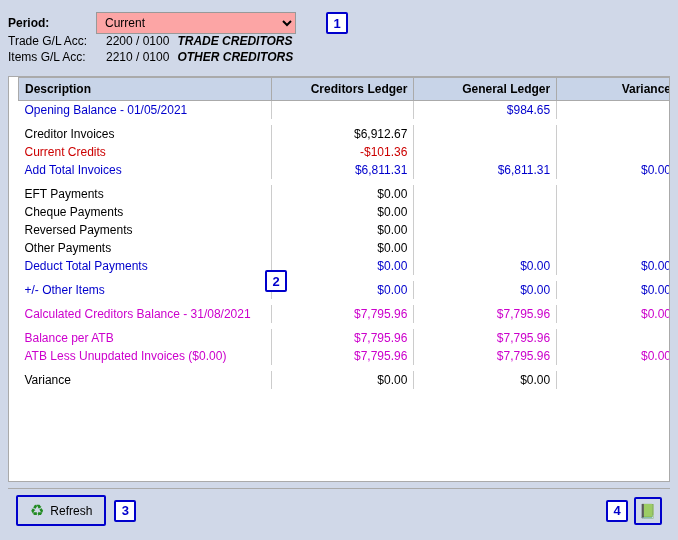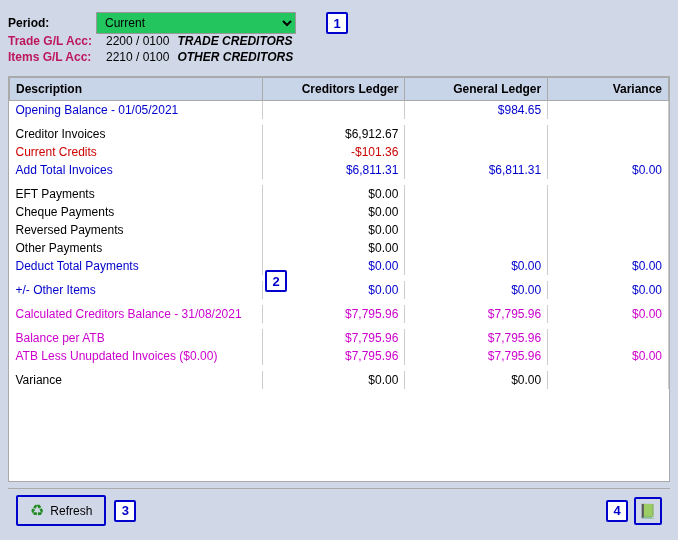--- a/index.html
+++ b/index.html
@@ -29,35 +29,35 @@
       align-items: center;
       gap: 8px;
     }
     .header-label {
       font-weight: bold;
       color: #000;
       min-width: 80px;
     }
     .period-select {
       border: 1px solid #999;
-      background: #22c55e;
+      background: #fca5a5;
       padding: 2px 4px;
       width: 200px;
       font-size: 12px;
       height: 22px;
     }
     .gl-info-row {
       display: flex;
       align-items: center;
       gap: 8px;
       margin-bottom: 2px;
     }
     .gl-label {
-      font-weight: bold;
-      color: #be185d;
+      font-weight: normal;
+      color: #000000;
       min-width: 90px;
     }
     .gl-code {
       color: #000;
       font-weight: normal;
     }
     .gl-name {
       color: #000;
       font-weight: bold;
       font-style: italic;
@@ -83,20 +83,21 @@
       display: flex;
       flex-direction: column;
     }
     .table-container {
       flex: 1;
       overflow-y: auto;
     }
     table {
       width: 100%;
       border-collapse: collapse;
+      margin-left: 9px;
     }
     thead tr {
       background: #c8d4e8;
     }
     thead th {
       border: 1px solid #aaa;
       padding: 4px 6px;
       text-align: left;
       font-weight: bold;
       color: #000;

